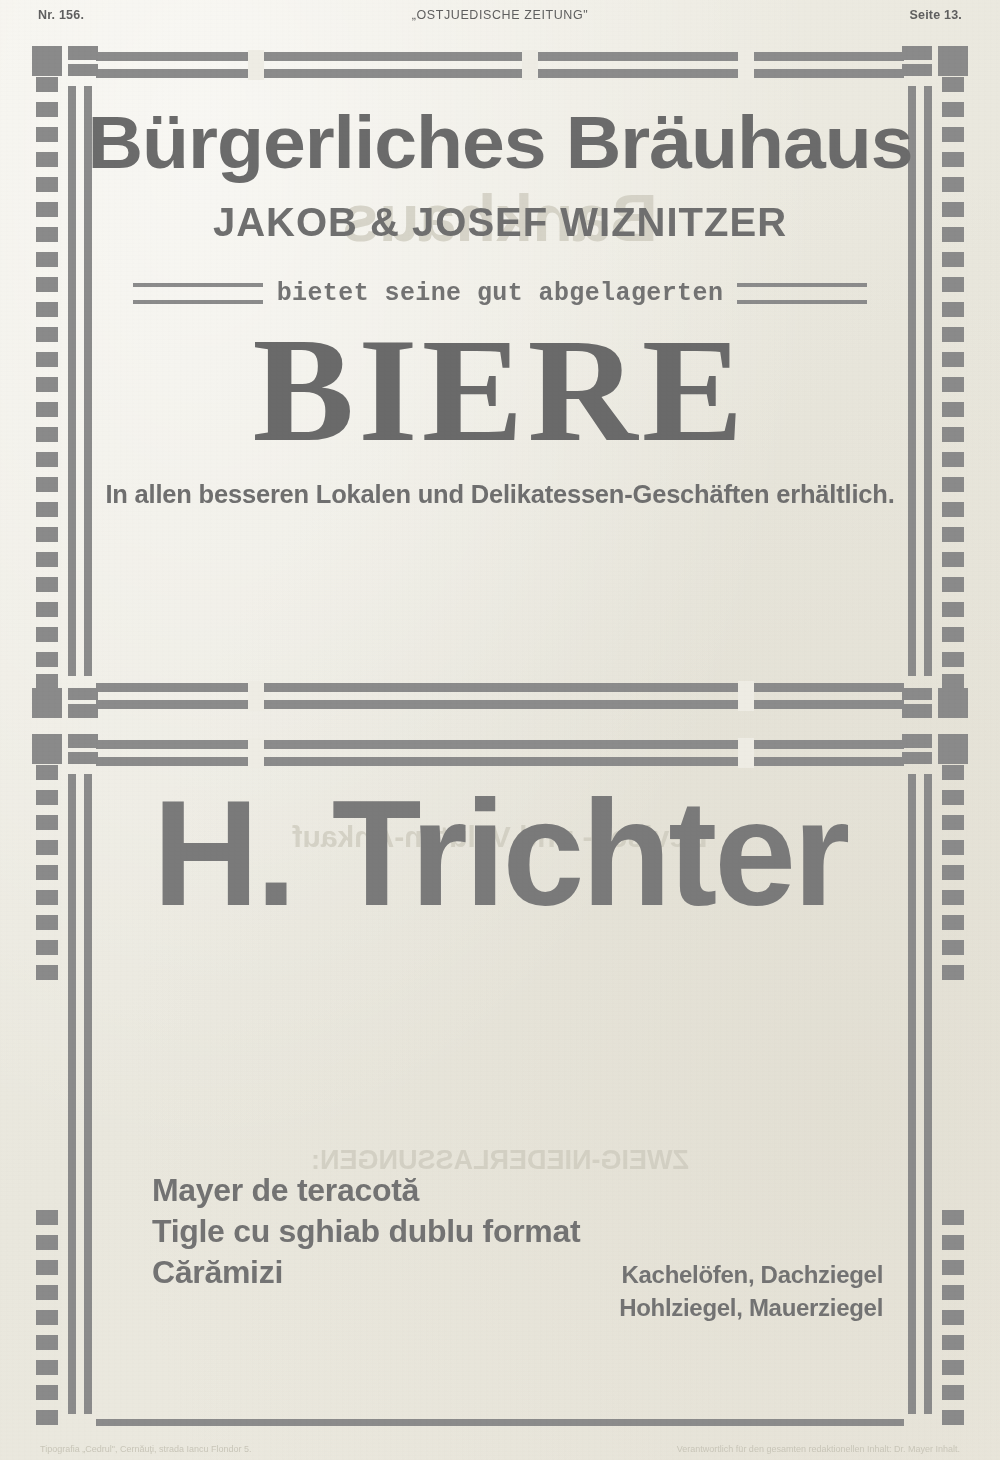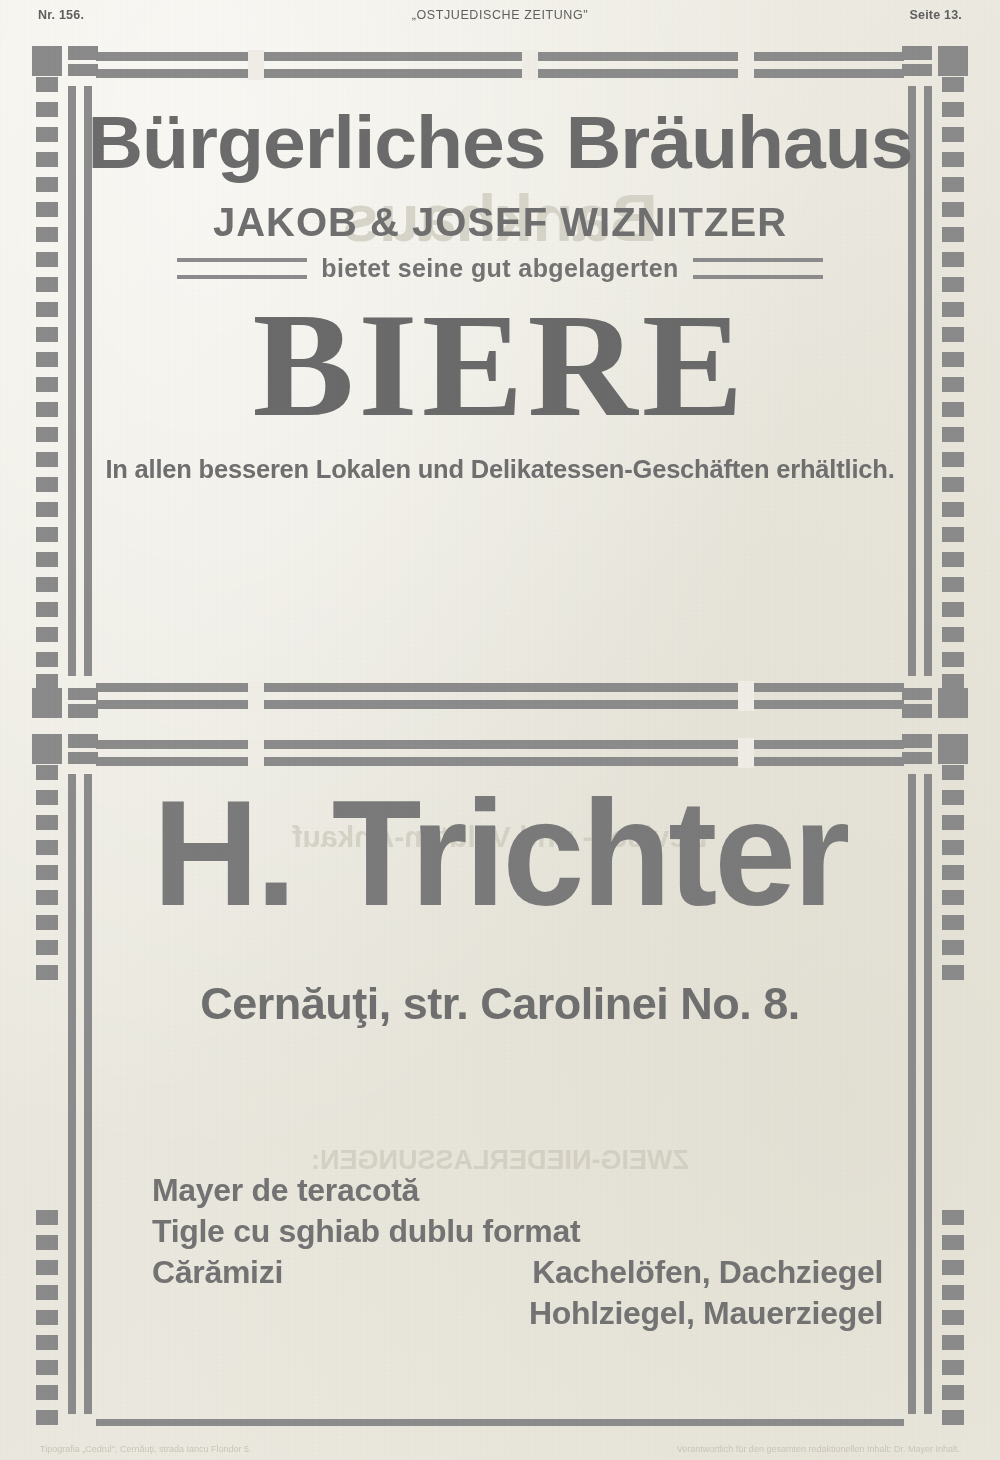--- a/index.html
+++ b/index.html
@@ -189,21 +189,21 @@
   }
   .prod-line {
     font-weight: bold;
     font-size: 32px;
     line-height: 1.28;
     letter-spacing: -.3px;
     white-space: nowrap;
   }
   .prod-right {
     font-weight: bold;
-    font-size: 32px;
+    font-size: 24px;
     line-height: 1.28;
     letter-spacing: -.3px;
     white-space: nowrap;
     text-align: right;
   }
   .row-split {
     display: flex;
     justify-content: space-between;
     align-items: baseline;
   }
@@ -329,21 +329,21 @@
     <div class="corner" style="right:10px; bottom:10px;">
       <div class="blk" style="right:0;  bottom:0;  width:30px; height:30px;"></div>
       <div class="blk" style="right:36px;bottom:0;  width:30px; height:14px;"></div>
       <div class="blk" style="right:36px;bottom:18px;width:30px; height:12px;"></div>
     </div>
 
     <div class="ad-inner" style="left:80px; right:80px; top:70px;">
       <div class="t-brauhaus">Bürgerliches Bräuhaus</div>
       <div class="t-names" style="margin-top:22px;">JAKOB &amp; JOSEF WIZNITZER</div>
 
-      <div class="t-bietet-row" style="margin-top:12px;">
+      <div class="t-bietet-row" style="margin-top:37px;font-family:Liberation Mono, monospace;">
         <div class="dblrule"></div>
         <div class="t-bietet">bietet seine gut abgelagerten</div>
         <div class="dblrule"></div>
       </div>
 
       <div class="t-biere" style="margin-top:14px;">BIERE</div>
 
       <div class="t-erhalt" style="margin-top:22px;">In allen besseren Lokalen und Delikatessen-Geschäften erhältlich.</div>
     </div>
   </div>
@@ -411,21 +411,20 @@
       <div class="blk" style="left:36px;top:18px;width:30px; height:12px;"></div>
     </div>
     <div class="corner" style="right:10px; top:4px;">
       <div class="blk" style="right:0;  top:0;  width:30px; height:30px;"></div>
       <div class="blk" style="right:36px;top:0;  width:30px; height:14px;"></div>
       <div class="blk" style="right:36px;top:18px;width:30px; height:12px;"></div>
     </div>
 
     <div class="ad-inner" style="left:78px; right:78px; top:48px;">
       <div class="t-trichter">H. Trichter</div>
-      <div class="t-addr" style="margin-top:50px;">Cernăuţi, str. Carolinei No. 8.</div>
     </div>
 
     <div class="prodlist" style="left:130px; right:95px; top:440px;">
       <div class="prod-line">Mayer de teracotă</div>
       <div class="prod-line">Tigle cu sghiab dublu format</div>
       <div class="row-split">
         <div class="prod-line">Cărămizi</div>
         <div class="prod-right">Kachelöfen,  Dachziegel</div>
       </div>
       <div class="prod-right">Hohlziegel, Mauerziegel</div>

